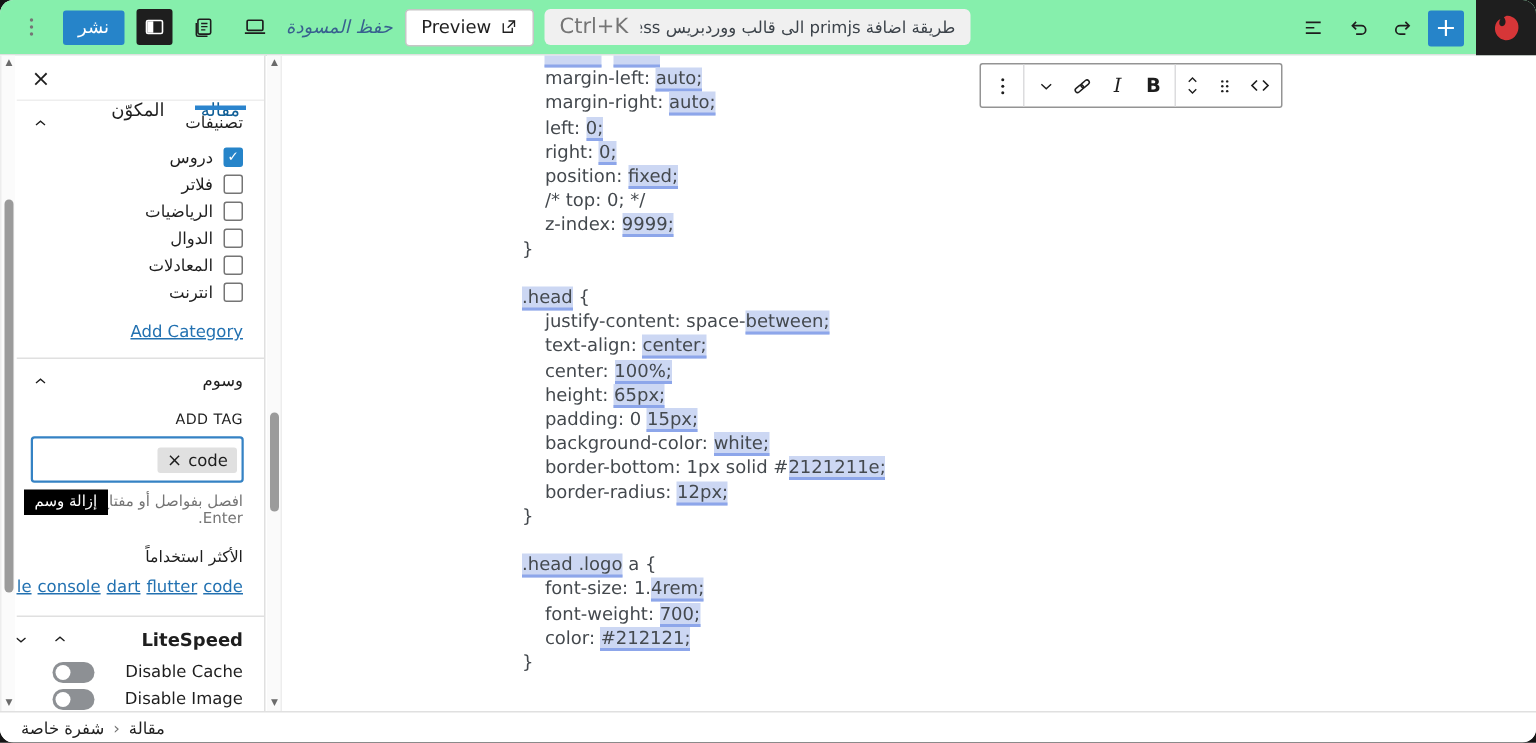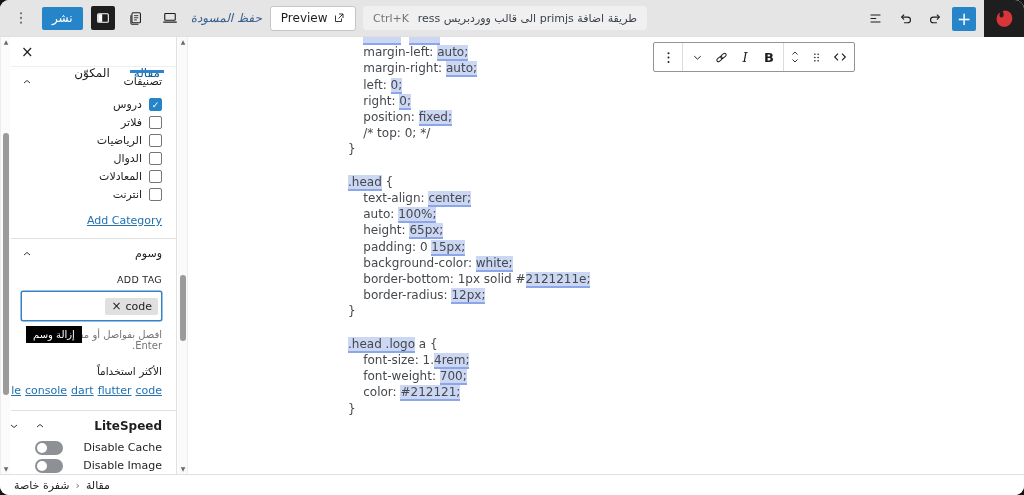--- a/index.html
+++ b/index.html
@@ -4,29 +4,29 @@
 <style>
   :root{
     --accent:#2684c9; --link:#2271b1; --hl-bg:#ccd7f3; --hl-line:#8da6ea;
     --logo-red:#d63638; --border:#e0e0e0; --dark:#1e1e1e; --code-text:#44494e;
   }
   *{box-sizing:border-box;margin:0;padding:0;font-family:"DejaVu Sans",sans-serif;}
   html,body{width:1024px;height:495px;background:#151515;overflow:hidden;}
   .app{position:relative;width:1024px;height:495px;background:#fff;border-radius:9px;overflow:hidden;}
 
   
-  .header{position:absolute;top:0;left:0;right:0;height:37px;background:#e5e5e5;border-bottom:1px solid var(--border);display:flex;align-items:center;}
+  .header{position:absolute;top:0;left:0;right:0;height:37px;background:#86efac;border-bottom:1px solid var(--border);display:flex;align-items:center;}
   .hgroup{display:flex;align-items:center;gap:8px;padding-left:8px;}
   .icon-btn{display:flex;align-items:center;justify-content:center;width:26px;height:26px;border:none;background:transparent;color:#1e1e1e;cursor:pointer;}
   .btn-publish{background:var(--accent);color:#fff;border:none;border-radius:2px;height:23px;padding:0 10px;font-size:12px;cursor:pointer;}
   .btn-dark{background:var(--dark);border-radius:2px;width:24px;height:24px;}
   .save-draft{color:#38608f;font-size:12px;background:none;border:none;cursor:pointer;font-style:italic;}
   .btn-preview{display:flex;align-items:center;gap:5px;background:#fff;border:1px solid #c6c6c6;border-radius:3px;height:25px;padding:0 10px;font-size:12px;color:#1e1e1e;cursor:pointer;}
   .cmdbar{position:absolute;left:50%;top:6px;transform:translateX(-7px) translateX(-50%);width:284px;height:24px;background:#f0f0f0;border-radius:4px;display:flex;align-items:center;padding:0 10px;gap:8px;cursor:pointer;}
-  .cmd-k{font-size:11px;color:#757575;white-space:nowrap;}
+  .cmd-k{font-size:14px;color:#757575;white-space:nowrap;}
   .cmd-title{flex:1;direction:rtl;text-align:center;font-size:11px;color:#3c434a;white-space:nowrap;overflow:hidden;}
   .hright{position:absolute;right:0;top:0;height:37px;display:flex;align-items:center;gap:4px;}
   .plus-btn{width:24px;height:24px;border:none;border-radius:2px;background:var(--accent);color:#fff;font-size:17px;line-height:22px;cursor:pointer;margin-right:4px;}
   .logo-btn{width:40px;height:37px;background:var(--dark);border:none;display:flex;align-items:center;justify-content:center;cursor:pointer;}
 
   
   .sidebar{position:absolute;top:37px;left:0;bottom:21px;width:177px;background:#fff;border-right:1px solid var(--border);direction:rtl;}
   .sb-scroll{position:absolute;left:0;top:0;bottom:0;width:10px;background:#fbfbfb;border-left:1px solid #ededed;direction:ltr;}
   .scroll-arrow{position:absolute;left:0;width:10px;text-align:center;font-size:6px;color:#6b6b6b;line-height:10px;}
   .sb-thumb{position:absolute;left:2px;width:6px;border-radius:3px;background:#9b9b9b;}
@@ -44,21 +44,21 @@
   .cat-list{margin-top:10px;}
   .cat-row{display:flex;align-items:center;gap:7px;margin-bottom:5px;cursor:pointer;}
   .cbox{width:13px;height:13px;border:1px solid #757575;border-radius:2px;background:#fff;display:flex;align-items:center;justify-content:center;font-size:9px;color:#fff;flex:none;}
   .cbox.checked{background:var(--accent);border-color:var(--accent);}
   .cat-label{font-size:11px;color:#1e1e1e;}
   .add-cat{display:inline-block;margin-top:8px;font-size:11px;color:var(--link);text-decoration:underline;cursor:pointer;}
   .addtag-label{font-size:9.5px;color:#1e1e1e;margin:14px 0 6px;letter-spacing:.3px;}
   .tag-input{position:relative;background:#fff;border:1px solid #3582c4;box-shadow:0 0 0 .5px #3582c4;border-radius:2px;min-height:30px;padding:3px;cursor:text;}
   .token{display:inline-flex;direction:ltr;align-items:center;gap:4px;background:#e0e0e0;border-radius:2px;font-size:11px;color:#1e1e1e;padding:2px 6px;}
   .token-x{background:none;border:none;font-size:12px;color:#1e1e1e;cursor:pointer;line-height:1;}
-  .tooltip{position:absolute;z-index:5;top:34px;left:-6px;background:#000;color:#fff;font-size:10px;padding:3px 7px;white-space:nowrap;margin-left:10px;}
+  .tooltip{position:absolute;z-index:5;top:34px;left:-6px;background:#000;color:#fff;font-size:10px;padding:3px 7px;white-space:nowrap;}
   .tag-help{font-size:10px;color:#757575;margin-top:8px;}
   .most-used{font-size:10.5px;color:#1e1e1e;margin-top:14px;}
   .sugg{margin-top:5px;font-size:11px;line-height:1.6;}
   .sugg a{color:var(--link);text-decoration:underline;cursor:pointer;margin-left:4px;}
   .ls-head{display:flex;align-items:center;margin-bottom:8px;gap:48px;}
   .ls-chevs{margin-right:auto;display:flex;gap:14px;align-items:center;direction:ltr;}
   .ls-row{display:flex;margin-bottom:4px;}
   .ls-label{font-size:11px;color:#1e1e1e;}
   .toggle{margin-right:auto;margin-left:14px;width:28px;height:14px;border-radius:8px;background:#8d9094;position:relative;cursor:pointer;flex:none;}
   .toggle .knob{position:absolute;left:2px;top:2px;width:10px;height:10px;border-radius:50%;background:#fff;}
@@ -269,25 +269,27 @@
     </div>
 
     <div class="code">
         <div class="code-line"><span>    </span><span class="hl">          </span><span>  </span><span class="hl">        </span></div>
         <div class="code-line"><span>    margin-left: </span><span class="hl">auto;</span></div>
         <div class="code-line"><span>    margin-right: </span><span class="hl">auto;</span></div>
         <div class="code-line"><span>    left: </span><span class="hl">0;</span></div>
         <div class="code-line"><span>    right: </span><span class="hl">0;</span></div>
         <div class="code-line"><span>    position: </span><span class="hl">fixed;</span></div>
         <div class="code-line"><span>    /* top: 0; */</span></div>
+        <div class="code-line"><span>    z-index: </span><span class="hl">9999;</span></div>
         <div class="code-line"><span>}</span></div>
         <div class="code-line">&nbsp;</div>
         <div class="code-line"><span class="hl">.head</span><span> {</span></div>
+        <div class="code-line"><span>    justify-content: space-</span><span class="hl">between;</span></div>
         <div class="code-line"><span>    text-align: </span><span class="hl">center;</span></div>
-        <div class="code-line"><span>    auto: </span><span class="hl">100%;</span></div>
+        <div class="code-line"><span>    center: </span><span class="hl">100%;</span></div>
         <div class="code-line"><span>    height: </span><span class="hl">65px;</span></div>
         <div class="code-line"><span>    padding: 0 </span><span class="hl">15px;</span></div>
         <div class="code-line"><span>    background-color: </span><span class="hl">white;</span></div>
         <div class="code-line"><span>    border-bottom: 1px solid #</span><span class="hl">2121211e;</span></div>
         <div class="code-line"><span>    border-radius: </span><span class="hl">12px;</span></div>
         <div class="code-line"><span>}</span></div>
         <div class="code-line">&nbsp;</div>
         <div class="code-line"><span class="hl">.head .logo</span><span> a {</span></div>
         <div class="code-line"><span>    font-size: 1.</span><span class="hl">4rem;</span></div>
         <div class="code-line"><span>    font-weight: </span><span class="hl">700;</span></div>

